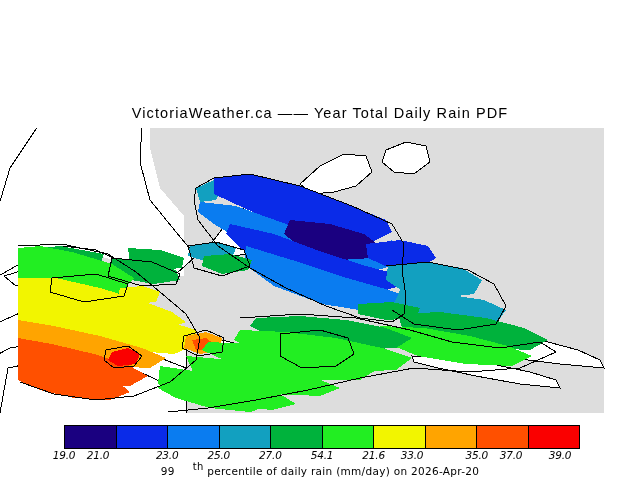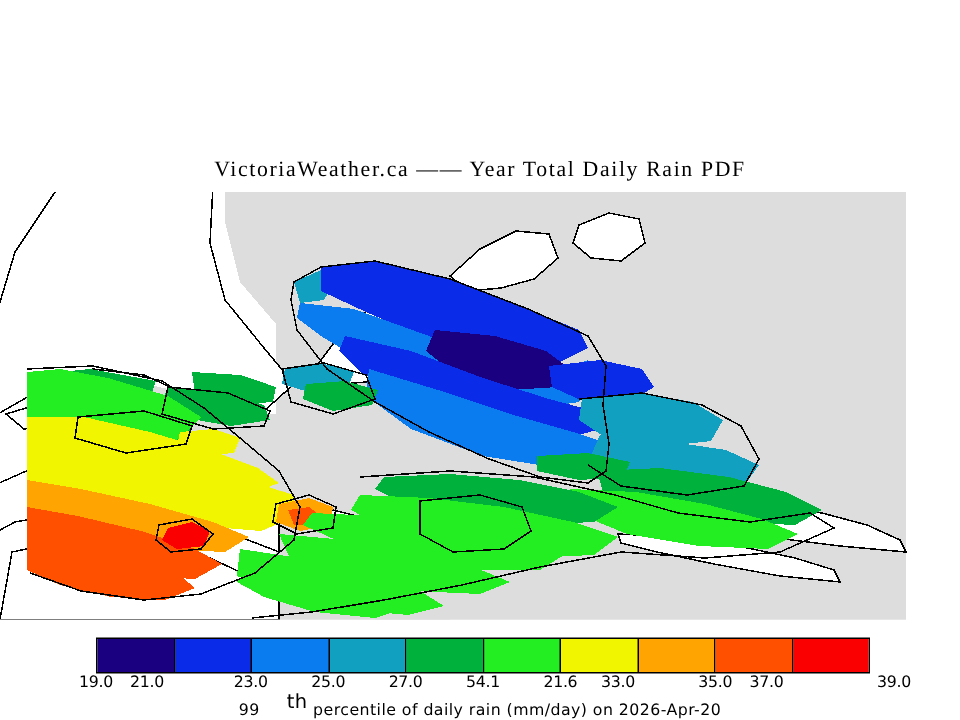--- a/index.html
+++ b/index.html
@@ -6,46 +6,46 @@
   body{
     width:640px;height:480px;background:#ffffff;
     font-family:"DejaVu Sans", sans-serif;
     overflow:hidden;position:relative;
   }
   #root{position:absolute;left:0;top:0;width:640px;height:480px;}
 
   .title{
     position:absolute;left:0;top:105px;width:640px;
     text-align:center;
-    font-family:Liberation Serif, serif;
+    font-family:Liberation Sans, sans-serif;
     font-size:14.5px;letter-spacing:1.1px;color:#000;
     white-space:pre;
   }
 
   .map-wrap{position:absolute;left:0;top:128px;width:640px;height:285px;}
   .map-wrap svg{display:block;}
 
   .cbar{position:absolute;left:64px;top:425px;width:516px;height:24px;
         box-sizing:border-box;border:1px solid #000;display:flex;}
   .cbar .band{flex:1 1 0;height:100%;border-right:1px solid #000;}
   .cbar .band:last-child{border-right:none;}
 
-  .ticks{position:absolute;left:0;top:449px;width:640px;height:14px;}
+  .ticks{position:absolute;left:0;top:449px;width:640px;height:14px;font-style:italic;}
   .ticks .tk{
     position:absolute;top:0;transform:translateX(-50%);
     font-family:"DejaVu Sans", sans-serif;
     font-size:10.5px;color:#000;white-space:nowrap;letter-spacing:-0.2px;
   }
 
   .caption{
     position:absolute;left:0;top:461px;width:640px;text-align:center;
     font-family:"DejaVu Sans", sans-serif;font-size:10.5px;color:#000;
     letter-spacing:0.3px;white-space:pre;
   }
-  .caption sup{font-size:13px;vertical-align:super;margin-left:18px;}
+  .caption sup{font-size:10px;vertical-align:super;margin-left:18px;}
 </style>
 </head>
 <body>
 
 <div id="root">
 
   <div class="title">VictoriaWeather.ca —— Year Total Daily Rain PDF</div>
 
   <div class="map-wrap">
     <svg width="640" height="285" viewBox="0 0 640 285" xmlns="http://www.w3.org/2000/svg" shape-rendering="crispEdges">
@@ -198,18 +198,18 @@
     <span class="tk" style="left:64px">19.0</span>
     <span class="tk" style="left:98px">21.0</span>
     <span class="tk" style="left:167.2px">23.0</span>
     <span class="tk" style="left:218.8px">25.0</span>
     <span class="tk" style="left:270.4px">27.0</span>
     <span class="tk" style="left:322px">54.1</span>
     <span class="tk" style="left:373.6px">21.6</span>
     <span class="tk" style="left:412px">33.0</span>
     <span class="tk" style="left:476.8px">35.0</span>
     <span class="tk" style="left:511px">37.0</span>
-    <span class="tk" style="left:596px">39.0</span>
+    <span class="tk" style="left:560px">39.0</span>
   </div>
 
   <div class="caption"><span>99</span><sup>th</sup><span> percentile of daily rain (mm/day) on 2026-Apr-20</span></div>
 
 </div>
 
 </body></html>

